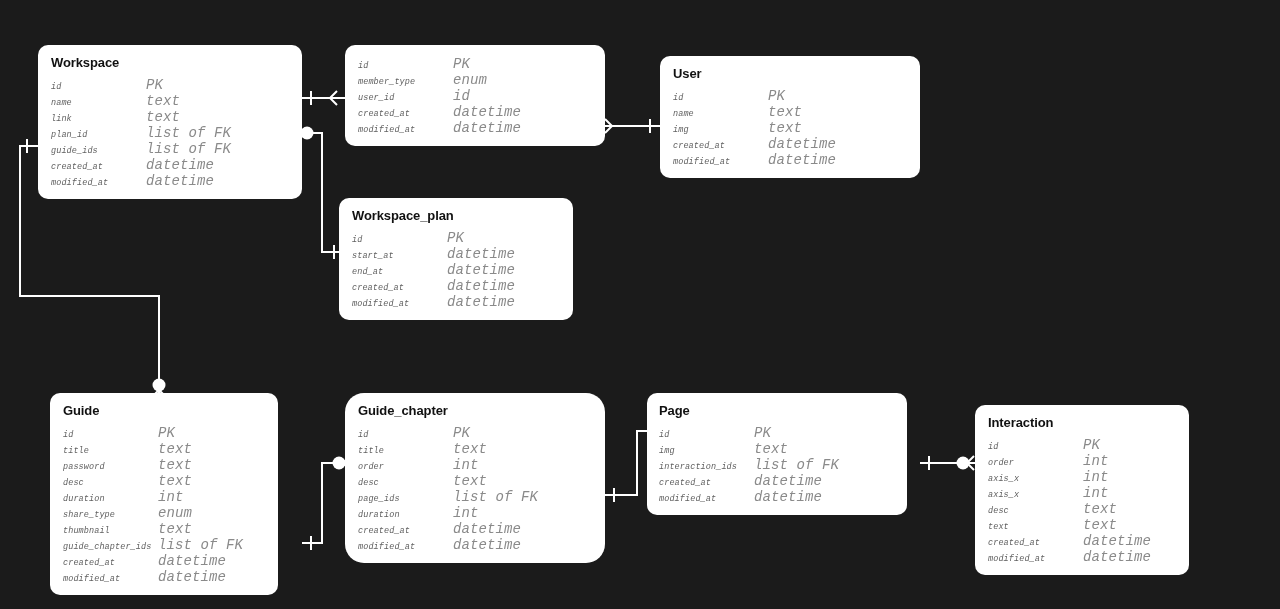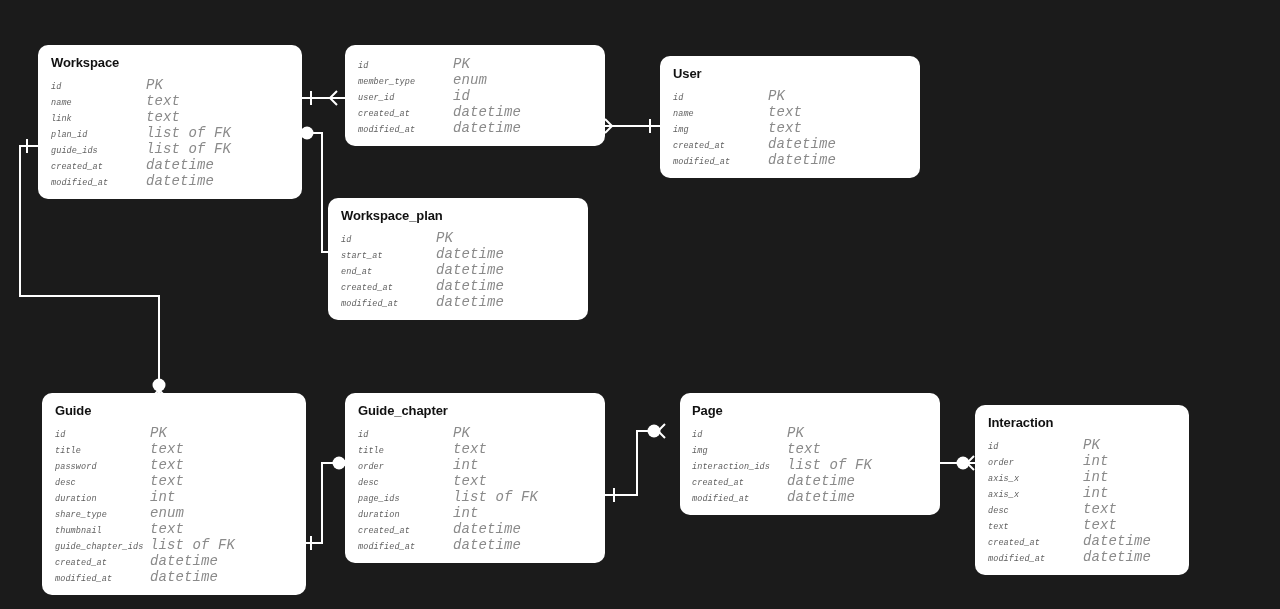--- a/index.html
+++ b/index.html
@@ -221,21 +221,21 @@
           <div class="er-row">
             <span class="er-name">created_at</span>
             <span class="er-type">datetime</span>
           </div>
           <div class="er-row">
             <span class="er-name">modified_at</span>
             <span class="er-type">datetime</span>
           </div>
         </div>
       </div>
-      <div class="er-table" style="left: 328px; top: 198px; width: 260px;">
+      <div class="er-table" style="left: 339px; top: 198px; width: 234px;">
         <div class="er-title">Workspace_plan</div>
         <div class="er-fields">
           <div class="er-row">
             <span class="er-name">id</span>
             <span class="er-type">PK</span>
           </div>
           <div class="er-row">
             <span class="er-name">start_at</span>
             <span class="er-type">datetime</span>
           </div>
@@ -246,21 +246,21 @@
           <div class="er-row">
             <span class="er-name">created_at</span>
             <span class="er-type">datetime</span>
           </div>
           <div class="er-row">
             <span class="er-name">modified_at</span>
             <span class="er-type">datetime</span>
           </div>
         </div>
       </div>
-      <div class="er-table" style="left: 42px; top: 393px; width: 264px;">
+      <div class="er-table" style="left: 50px; top: 393px; width: 228px;">
         <div class="er-title">Guide</div>
         <div class="er-fields">
           <div class="er-row">
             <span class="er-name">id</span>
             <span class="er-type">PK</span>
           </div>
           <div class="er-row">
             <span class="er-name">title</span>
             <span class="er-type">text</span>
           </div>
@@ -291,21 +291,21 @@
           <div class="er-row">
             <span class="er-name">created_at</span>
             <span class="er-type">datetime</span>
           </div>
           <div class="er-row">
             <span class="er-name">modified_at</span>
             <span class="er-type">datetime</span>
           </div>
         </div>
       </div>
-      <div class="er-table" style="left: 345px; top: 393px; width: 260px;">
+      <div class="er-table" style="left: 345px; top: 393px; width: 260px; border-radius: 19px;">
         <div class="er-title">Guide_chapter</div>
         <div class="er-fields">
           <div class="er-row">
             <span class="er-name">id</span>
             <span class="er-type">PK</span>
           </div>
           <div class="er-row">
             <span class="er-name">title</span>
             <span class="er-type">text</span>
           </div>
@@ -328,21 +328,21 @@
           <div class="er-row">
             <span class="er-name">created_at</span>
             <span class="er-type">datetime</span>
           </div>
           <div class="er-row">
             <span class="er-name">modified_at</span>
             <span class="er-type">datetime</span>
           </div>
         </div>
       </div>
-      <div class="er-table" style="left: 680px; top: 393px; width: 260px; padding-left: 12px;">
+      <div class="er-table" style="left: 647px; top: 393px; width: 260px; padding-left: 12px;">
         <div class="er-title">Page</div>
         <div class="er-fields">
           <div class="er-row">
             <span class="er-name">id</span>
             <span class="er-type">PK</span>
           </div>
           <div class="er-row">
             <span class="er-name">img</span>
             <span class="er-type">text</span>
           </div>

